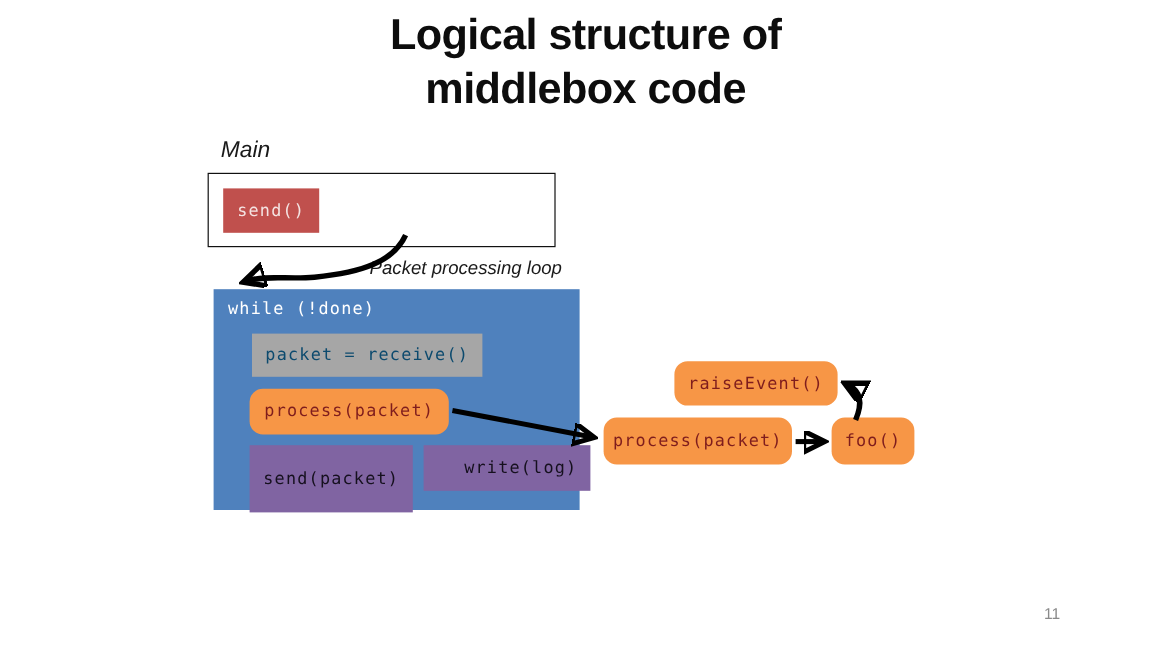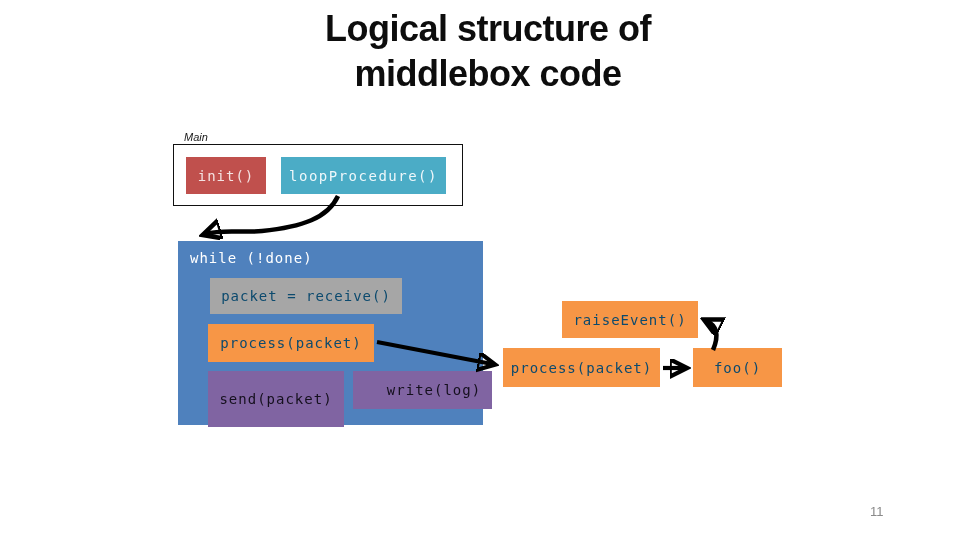--- a/index.html
+++ b/index.html
@@ -3,66 +3,66 @@
 <meta charset="utf-8">
 <style>
   html,body{margin:0;padding:0;background:#fff;}
   .slide{
     position:relative;width:960px;height:540px;background:#ffffff;overflow:hidden;
     font-family:"Liberation Sans",sans-serif;
   }
   .title{position:absolute;left:8px;top:6px;width:960px;text-align:center;
     color:#0d0d0d;font-weight:bold;font-size:36px;line-height:45px;letter-spacing:-0.5px;}
   .ilabel{position:absolute;font-style:italic;color:#1a1a1a;font-size:15px;white-space:nowrap;}
-  .main-label{left:184px;top:131px;font-size:11px;}
+  .main-label{left:184px;top:115px;font-size:19px;}
   .loop-label{left:308px;top:215px;font-size:15.5px;}
   .procedures-label{left:510px;top:398px;width:246px;text-align:center;font-size:15.5px;}
   .main-box{position:absolute;left:173px;top:144px;width:288px;height:60px;
     background:#ffffff;border:1.6px solid #111;}
   .chip{position:absolute;display:flex;align-items:center;justify-content:center;
     font-family:"DejaVu Sans Mono","Liberation Mono",monospace;font-size:14px;
     letter-spacing:1px;white-space:nowrap;}
   .chip.red{background:#c0504d;color:#f4e3e2;}
   .chip.teal{background:#4bacc6;color:#eef7fa;}
   .chip.gray{background:#a6a6a6;color:#0c4a6e;}
-  .chip.orange{background:#f79646;color:#0c4a6e;}
+  .chip.orange{background:#f79646;color:#7f1d1d;border-radius:11px;}
   .chip.purple{background:#8064a2;color:#15101e;}
   .chip.init{left:12px;top:12px;width:80px;height:37px;}
   .chip.loopproc{left:107px;top:12px;width:165px;height:37px;letter-spacing:1.5px;}
   .loop-box{position:absolute;left:178px;top:241px;width:305px;height:184px;background:#4f81bd;}
   .while-text{position:absolute;left:12px;top:9px;color:#ffffff;
     font-family:"DejaVu Sans Mono","Liberation Mono",monospace;font-size:14px;letter-spacing:1px;}
   .chip.receive{left:32px;top:37px;width:192px;height:36px;}
   .chip.process{left:30px;top:83px;width:166px;height:38px;}
   .chip.send{left:30px;top:130px;width:136px;height:56px;}
   .chip.write{left:175px;top:130px;width:116px;height:38px;padding-left:23px;}
   .chip.raise-event{left:562px;top:301px;width:136px;height:37px;}
   .chip.proc2{left:503px;top:348px;width:157px;height:39px;}
-  .chip.foo{left:693px;top:348px;width:89px;height:39px;}
+  .chip.foo{left:693px;top:348px;width:69px;height:39px;}
   .arrows{position:absolute;left:0;top:0;width:960px;height:540px;pointer-events:none;}
   .arrows path{fill:none;stroke:#000;}
   .page-number{position:absolute;left:870px;top:504px;color:#8a8a8a;font-size:13px;}
 </style>
 </head>
 <body>
 
 <div class="slide">
 
   <div class="title">
     <div>Logical structure of</div>
     <div>middlebox code</div>
   </div>
 
   <div class="ilabel main-label">Main</div>
 
   <div class="main-box">
-    <div class="chip red init">init()</div>
-    <div class="chip teal loopproc">loopProcedure()</div>
+    <div class="chip red init">send()</div>
   </div>
 
+  <div class="ilabel loop-label">Packet processing loop</div>
 
   <div class="loop-box">
     <div class="while-text">while (!done)</div>
     <div class="chip gray receive">packet = receive()</div>
     <div class="chip orange process">process(packet)</div>
     <div class="chip purple send">send(packet)</div>
     <div class="chip purple write">write(log)</div>
   </div>
 
   <div class="chip orange raise-event">raiseEvent()</div>

